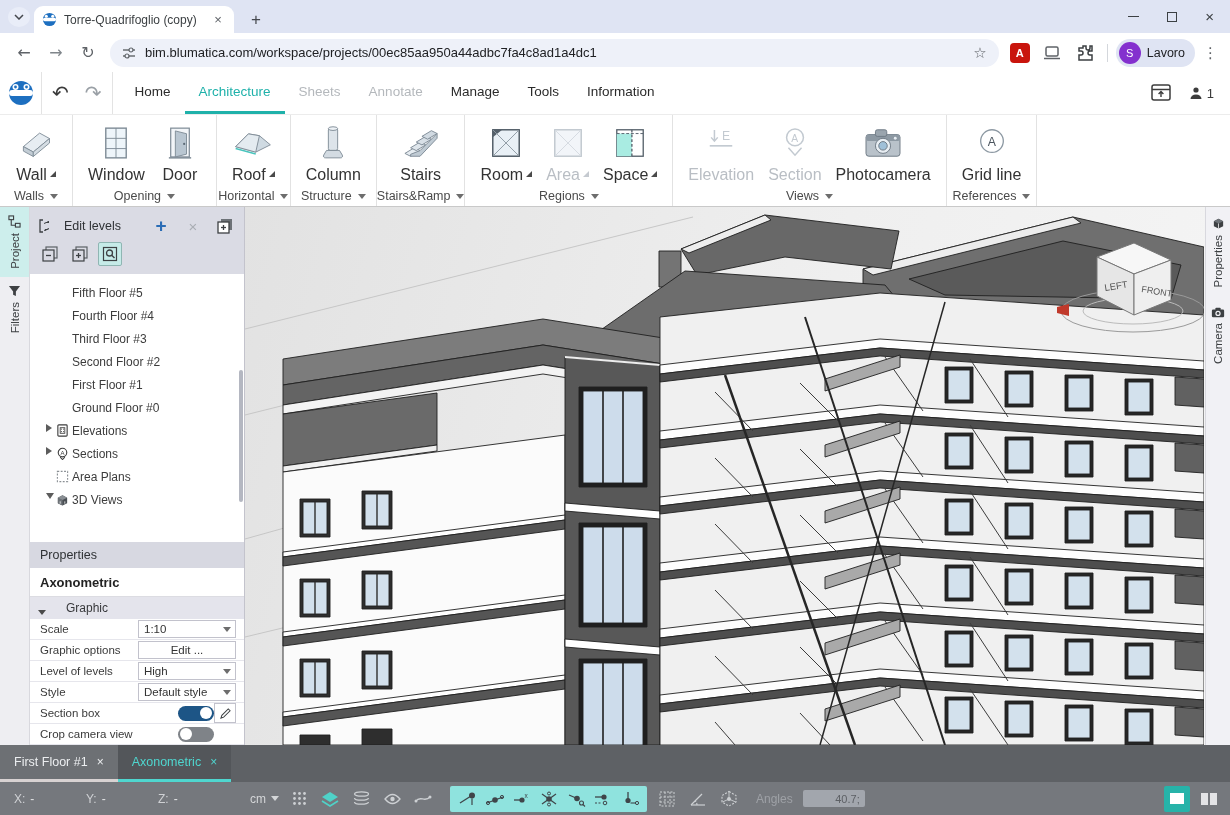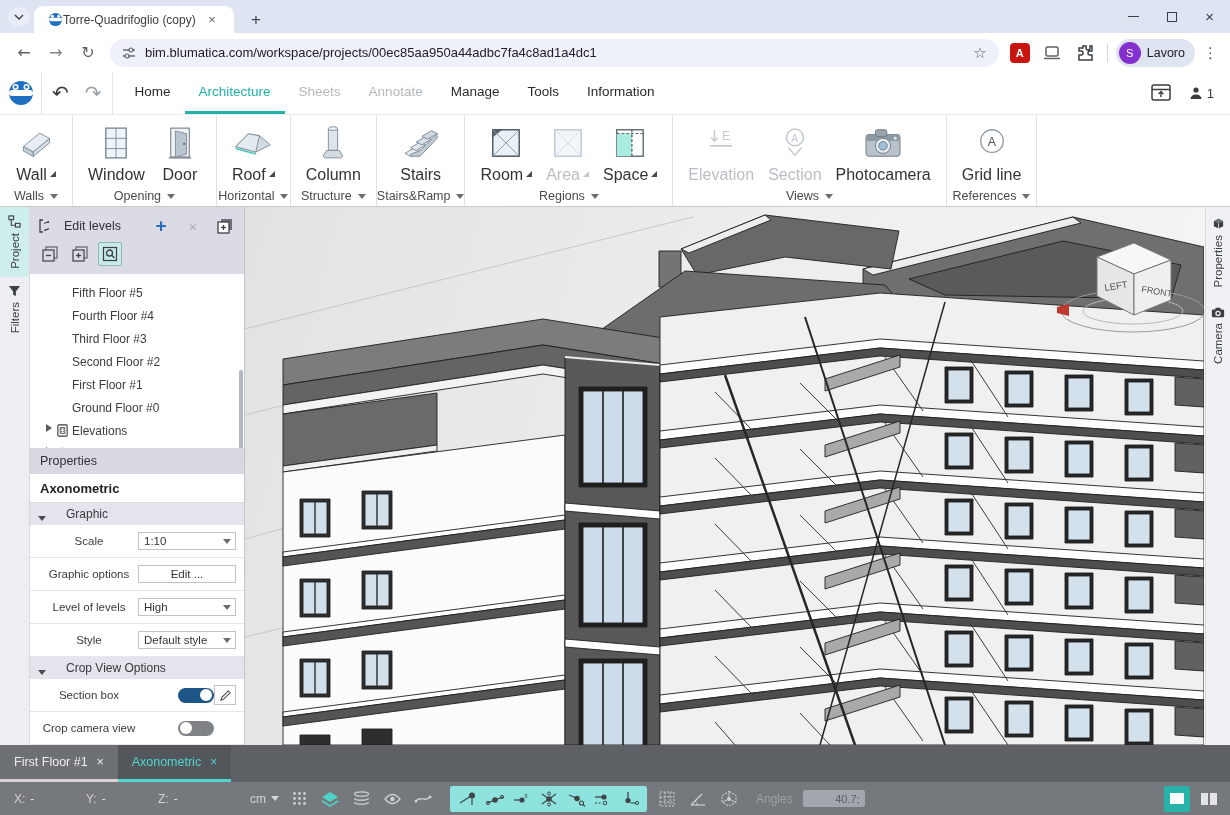--- a/index.html
+++ b/index.html
@@ -3,21 +3,21 @@
 <meta charset="utf-8">
 <style>
   * { margin:0; padding:0; box-sizing:border-box; }
   html,body { width:1230px; height:815px; overflow:hidden; }
   body { font-family:"Liberation Sans", sans-serif; background:#fff; position:relative; }
   .screen { position:absolute; inset:0; width:1230px; height:815px; }
 
   
   .titlebar { position:absolute; left:0; top:0; width:1230px; height:33px; background:#dfe4f3; display:flex; align-items:flex-end; }
   .tab-chevron { position:absolute; left:8px; top:7px; width:22px; height:20px; border-radius:50%; background:#e9edf8; display:flex; align-items:center; justify-content:center; color:#45484d; font-size:10px; }
-  .btab { position:absolute; left:34px; top:6px; width:200px; height:27px; background:#ffffff; border-radius:9px 9px 0 0; display:flex; align-items:center; padding:0 14px; }
+  .btab { position:absolute; left:34px; top:6px; width:200px; height:27px; background:#ffffff; border-radius:9px 9px 0 0; display:flex; align-items:center; padding:0 8px; gap:7px; }
   .btab-title { font-size:12px; color:#3c4043; white-space:nowrap; overflow:hidden; flex:1; }
   .btab-close { color:#5f6368; font-size:13px; width:16px; height:16px; display:flex; align-items:center; justify-content:center; border-radius:50%; }
   .newtab { position:absolute; left:244px; top:8px; width:24px; height:24px; color:#45484d; font-size:17px; display:flex; align-items:center; justify-content:center; }
   .wincontrols { position:absolute; right:6px; top:0; height:33px; display:flex; align-items:center; gap:28px; padding-right:10px; color:#3c4043; }
   .win-min { width:11px; height:1.5px; background:#3c4043; }
   .win-max { width:10px; height:10px; border:1.5px solid #3c4043; }
   .win-close { font-size:15px; line-height:1; }
   .favicon { width:15px; height:15px; }
 
   
@@ -87,21 +87,21 @@
   .tree-row .caret { position:absolute; left:16px; width:0; height:0; }
   .caret-r { border-top:4px solid transparent; border-bottom:4px solid transparent; border-left:6px solid #5c5c5c; }
   .caret-d { border-left:4px solid transparent; border-right:4px solid transparent; border-top:6px solid #5c5c5c; }
   .tree-ic { position:absolute; left:26px; width:13px; height:13px; }
   .tree-scroll { position:absolute; right:1px; top:96px; width:4px; height:132px; background:#b4b7c1; border-radius:2px; }
 
   .props-header { background:#d7d8e1; padding:6px 10px; font-size:12.5px; color:#2f3235; }
   .view-name { background:#fff; padding:7px 10px 6px; font-size:13px; font-weight:bold; color:#222; border-bottom:1px solid #dcdce2; }
   .sect-header { background:#e4e4ec; padding:4px 8px; font-size:12px; color:#38393c; display:flex; align-items:flex-end; gap:20px; }
   .sect-arrow { width:0; height:0; border-left:4px solid transparent; border-right:4px solid transparent; border-top:5px solid #4a4a4a; }
-  .prop-row { height:33px; display:flex; align-items:center; border-bottom:1px solid #e6e6ec;text-align:center; }
+  .prop-row { height:21px; display:flex; align-items:center; border-bottom:1px solid #e6e6ec; }
   .prop-label { width:108px; padding-left:10px; font-size:11.5px; color:#3a3a3a; }
   .prop-ctrl { flex:1; margin-right:8px; position:relative; }
   .sel { height:18px; border:1px solid #c2c2cc; background:#fff; display:flex; align-items:center; padding:0 18px 0 5px; font-size:11.5px; color:#333; }
   .sel .drop-arrow { position:absolute; right:5px; top:7px; }
   .btn-edit { height:18px; border:1px solid #c2c2cc; background:#fff; display:flex; align-items:center; justify-content:center; font-size:11.5px; color:#333; }
   .toggle { width:36px; height:15px; border-radius:8px; position:relative; }
   .toggle.on { background:#1d5586; }
   .toggle.off { background:#7f8388; }
   .knob { position:absolute; top:1.5px; width:12px; height:12px; border-radius:50%; background:#fff; }
   .toggle.on .knob { right:2px; }
@@ -646,24 +646,20 @@
       <div class="prop-row">
         <span class="prop-label">Style</span>
         <div class="prop-ctrl">
             <div class="sel">
               <span>Default style</span>
               <span class="drop-arrow"></span>
             </div>
           </div>
       </div>
 
-      <div class="sect-header">
-        <span class="sect-arrow"></span>
-        <span>Crop View Options</span>
-      </div>
       <div class="prop-row">
         <span class="prop-label">Section box</span>
         <div class="toggle-row-ctrl">
           <div class="toggle on">
               <span class="knob"></span>
             </div>
           <div class="pencil-btn">
             <svg width="11" height="11" viewBox="0 0 12 12">
                 <path d="M1 11 l1 -3 l7 -7 l2 2 l-7 7 z" fill="none" stroke="#3d4043" stroke-width="1.1"></path>
               </svg>

